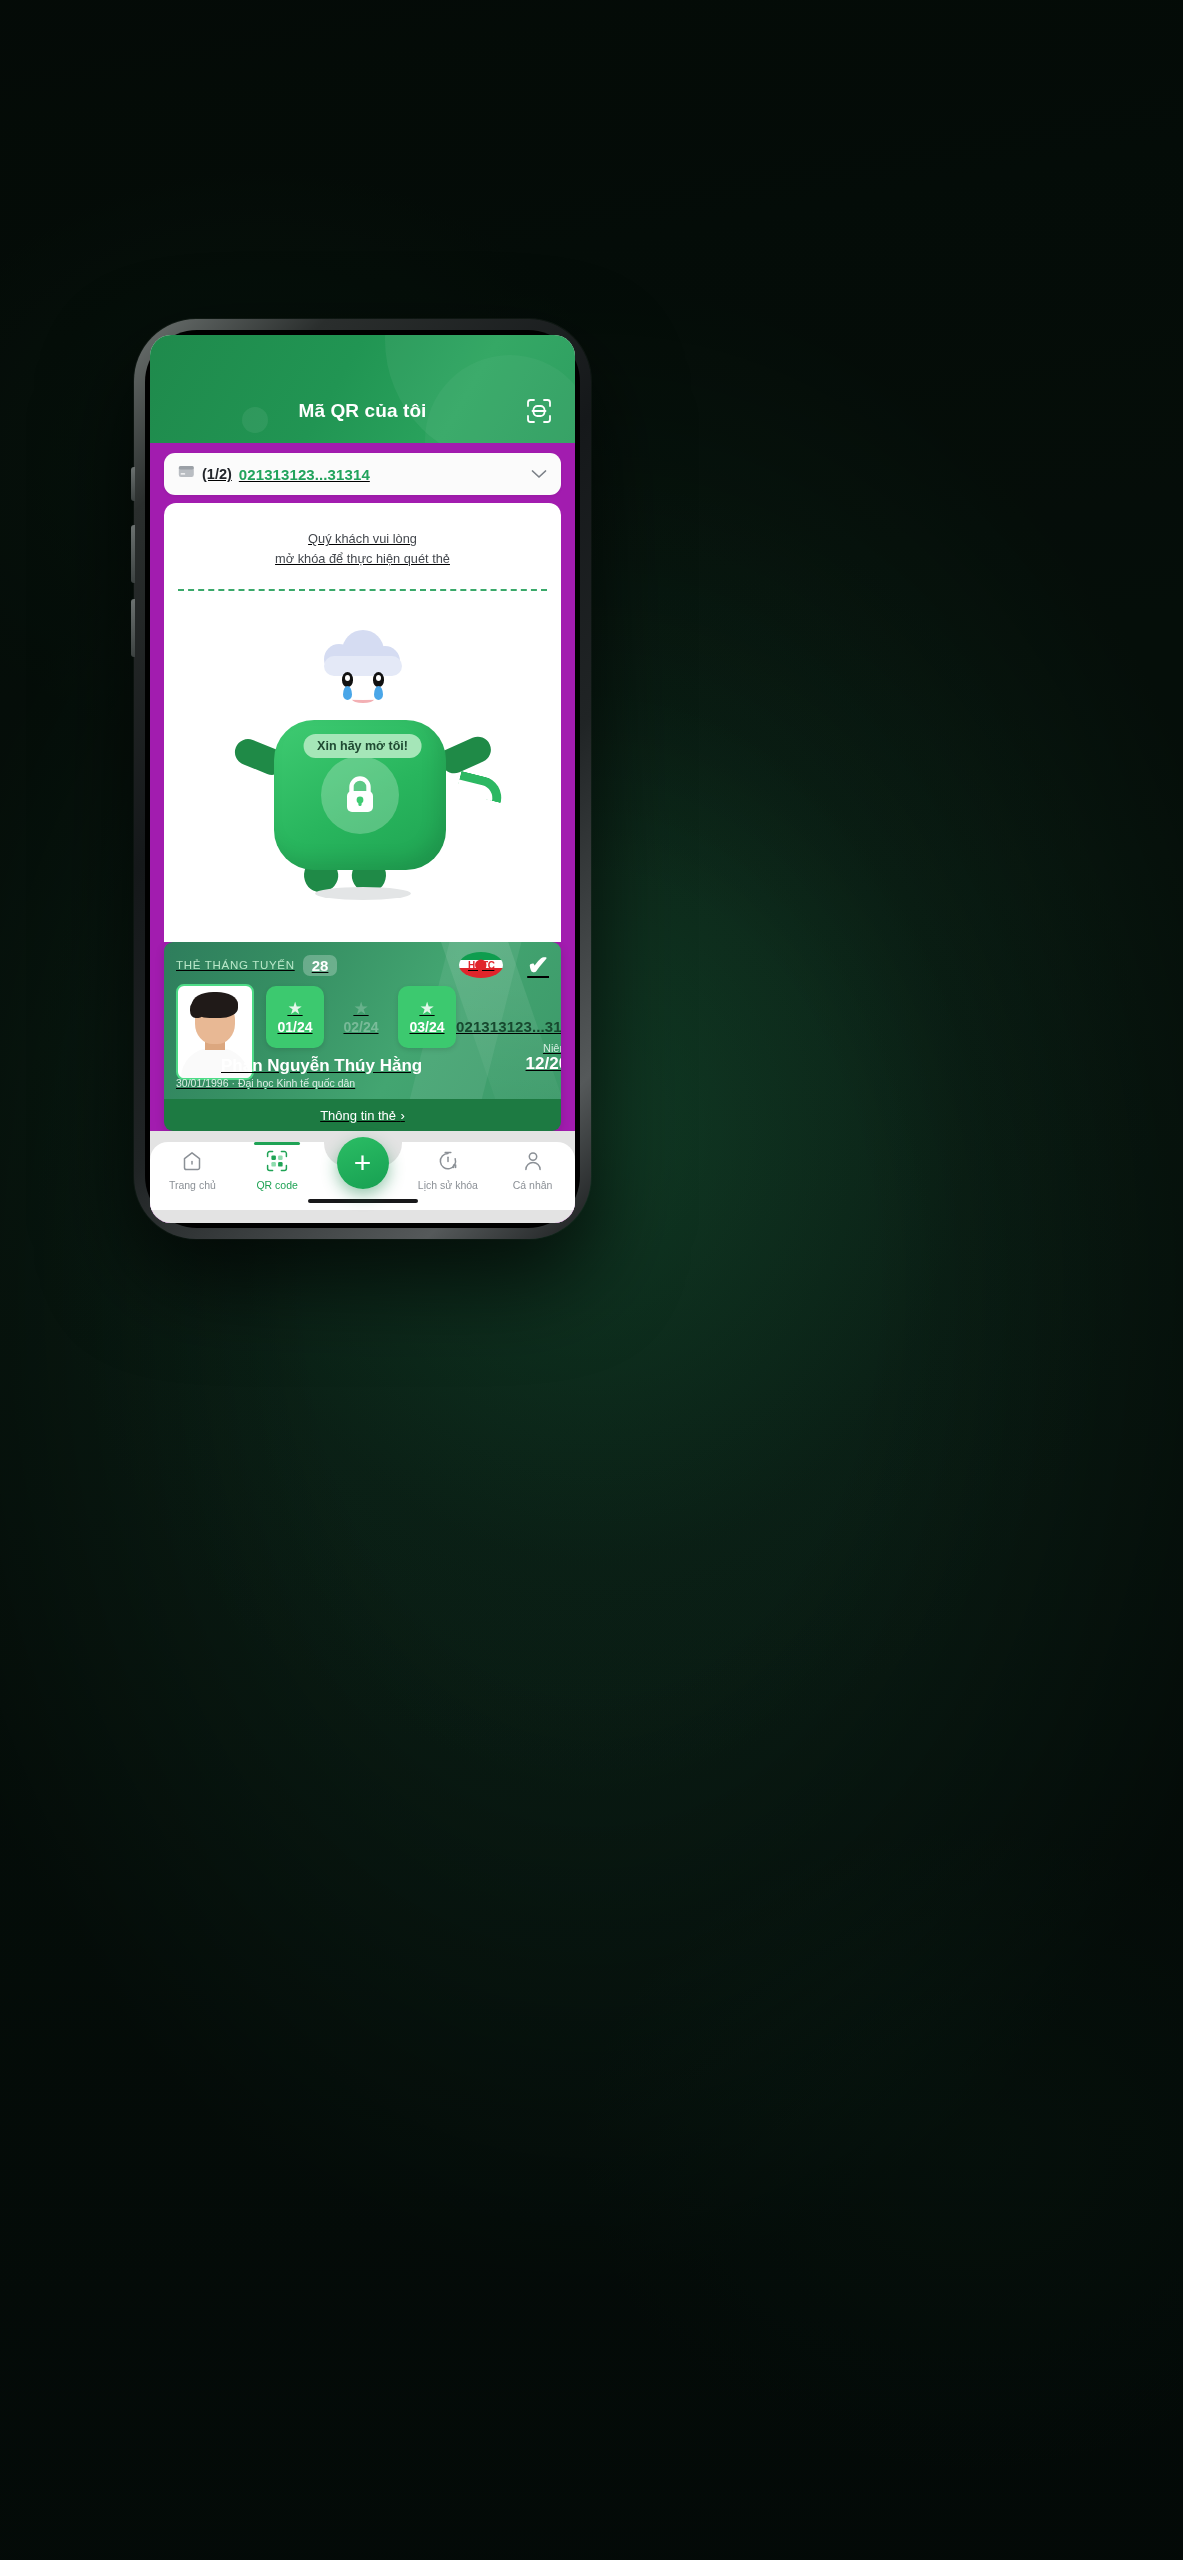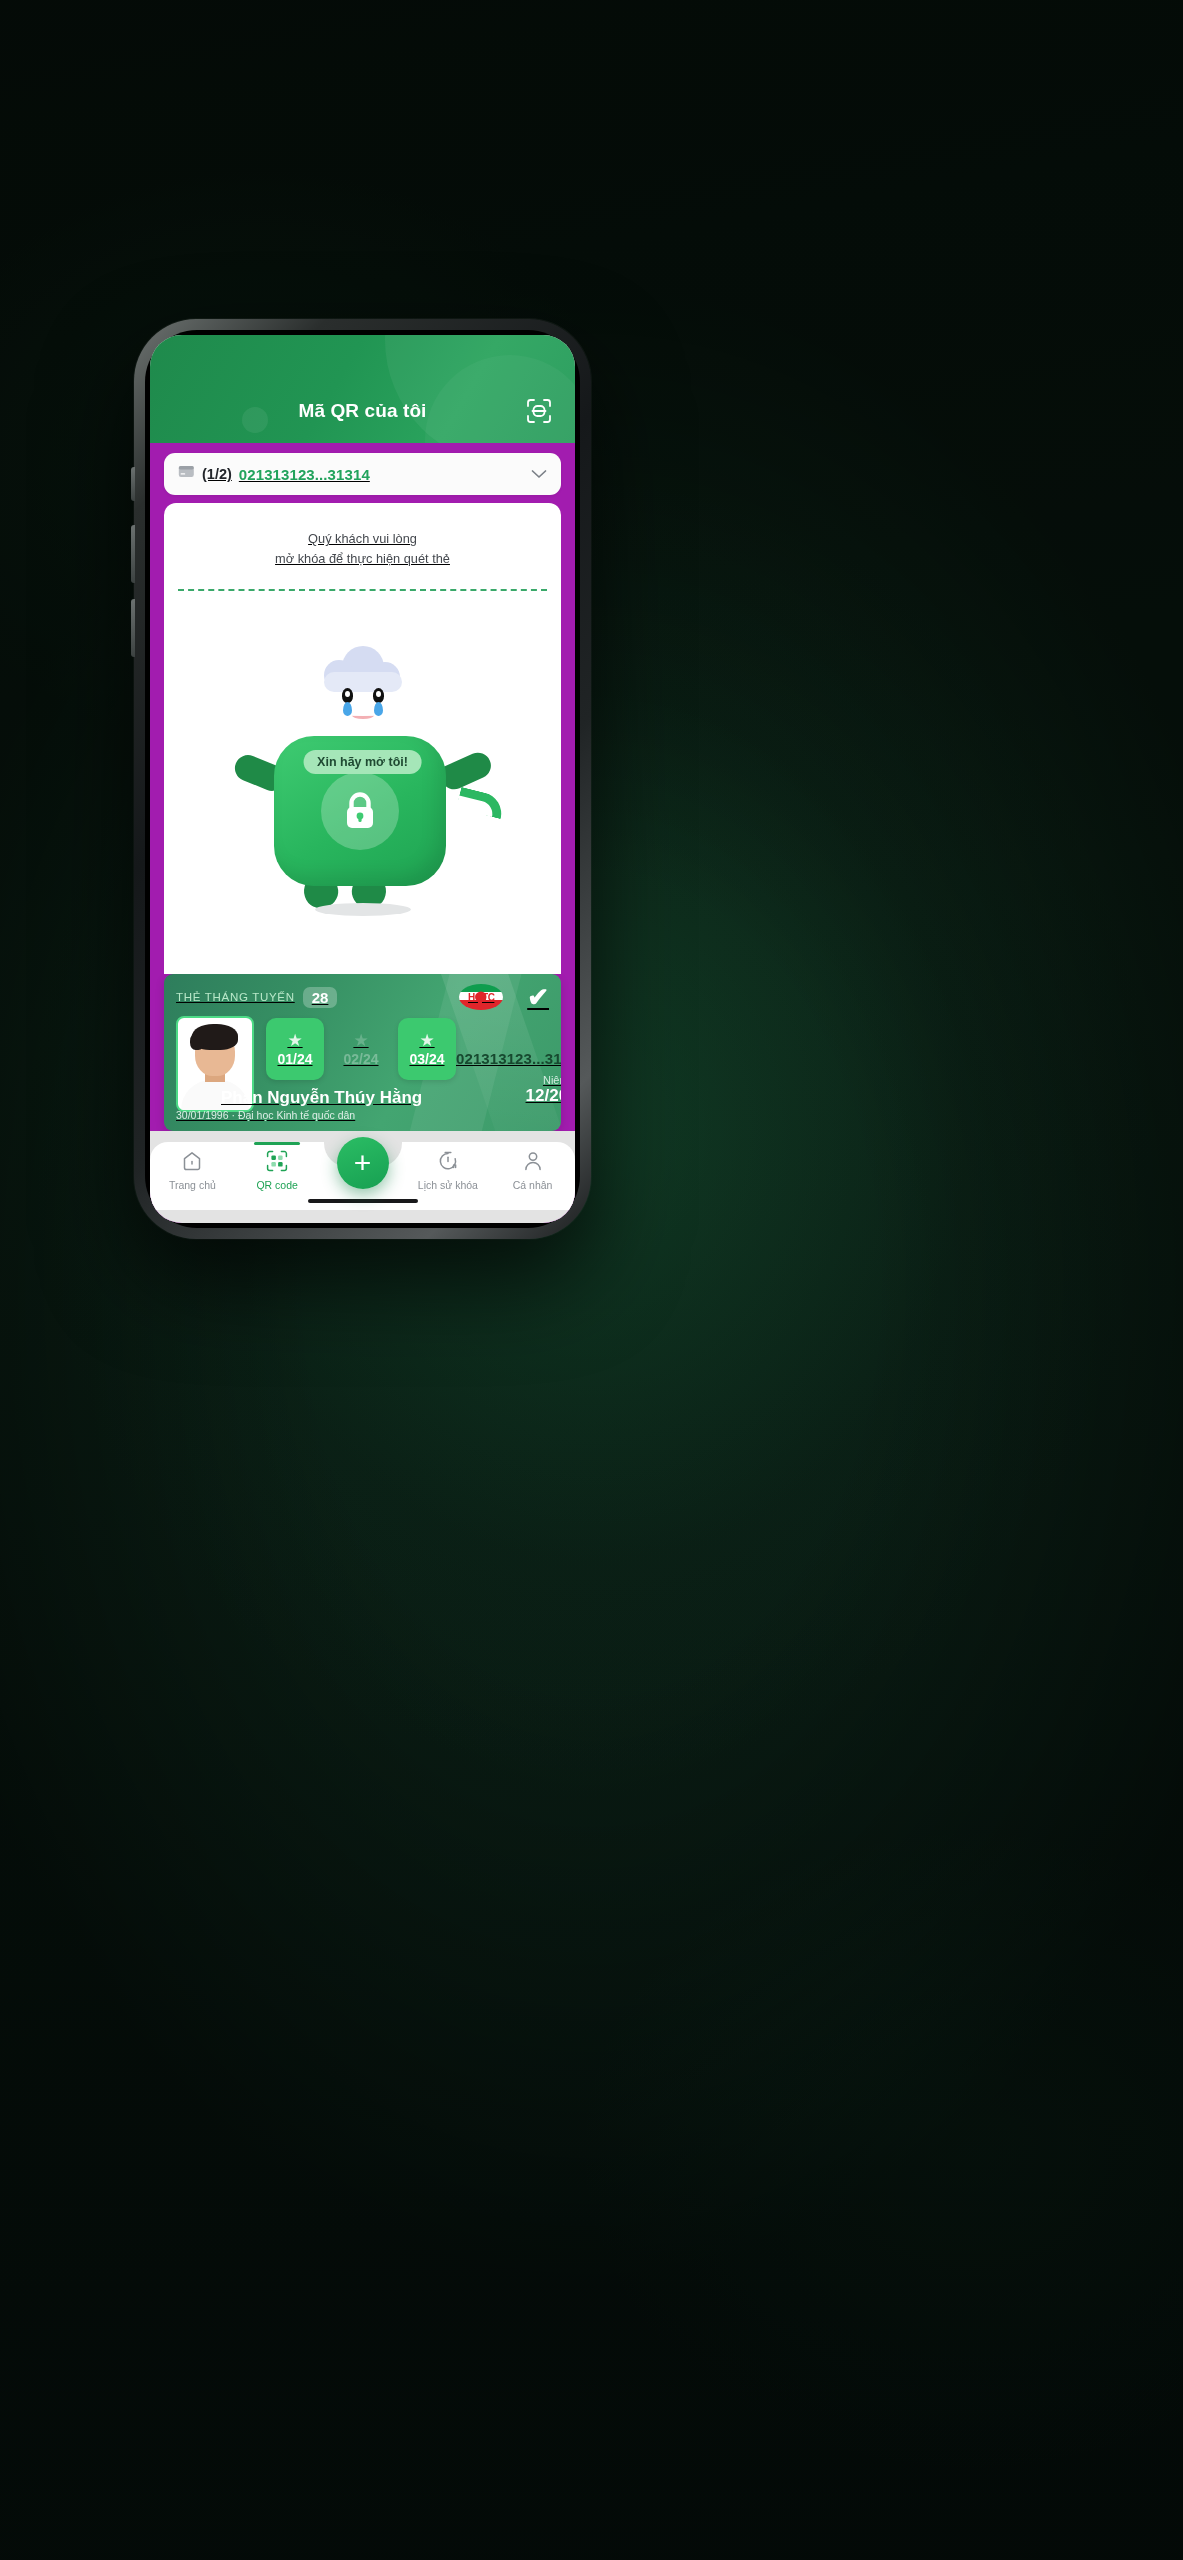--- a/index.html
+++ b/index.html
@@ -36,21 +36,21 @@
   }
   .phone-inner {
     width:100%; height:100%;
     border-radius:52px;
     background:#000;
     padding:5px;
   }
   .screen {
     position:relative;
     width:100%; height:100%;
-    border-radius:32px;
+    border-radius:21px;
     overflow:hidden;
     background:#e9e9e9;
     display:flex; flex-direction:column;
   }
   .side-btn {
     position:absolute;
     left:-3px;
     width:4px;
     border-radius:3px 0 0 3px;
     background:linear-gradient(180deg,#6b7170,#3c4241);
@@ -482,20 +482,24 @@
             </div>
 
             <div class="t-bottomrow">
               <div class="t-person">
                 <div class="t-name">Phan Nguyễn Thúy Hằng</div>
                 <div class="t-sub">30/01/1996 · Đại học Kinh tế quốc dân</div>
               </div>
             </div>
           </div>
 
+          <div class="ticket-foot">
+            <span>Thông tin thẻ</span>
+            <span>›</span>
+          </div>
         </div>
 
         <div class="nav-zone">
           <div class="fab">
             <span>+</span>
           </div>
           <div class="nav-bar">
             <div class="nav-notch"></div>
 
             <div class="nav-item">

